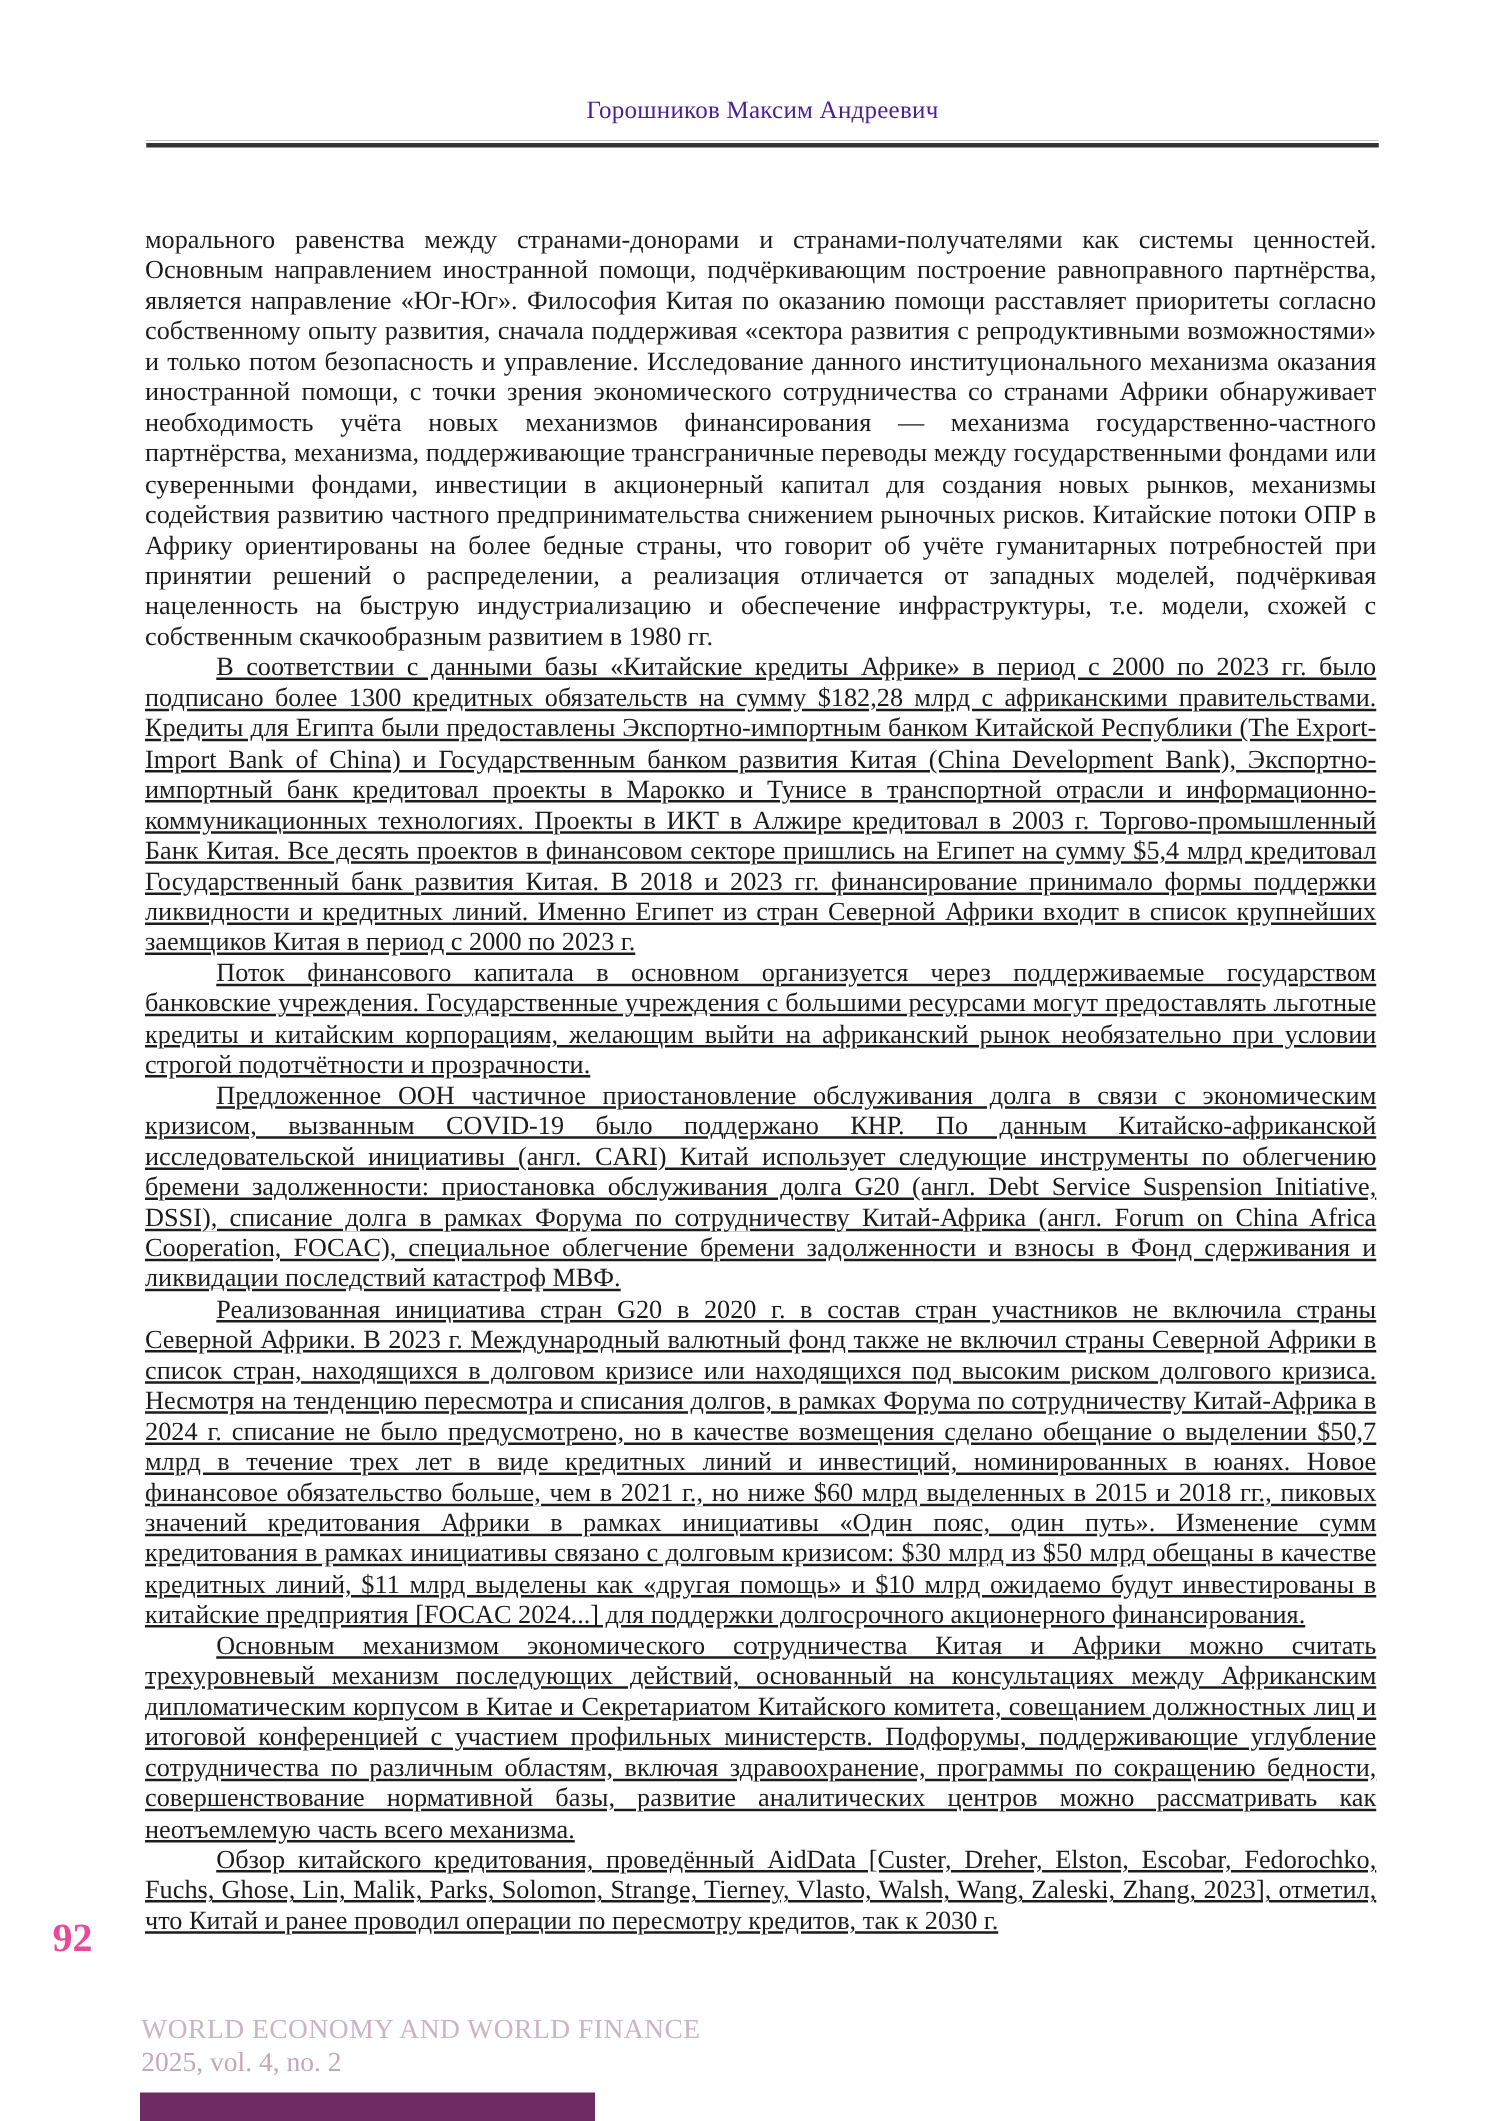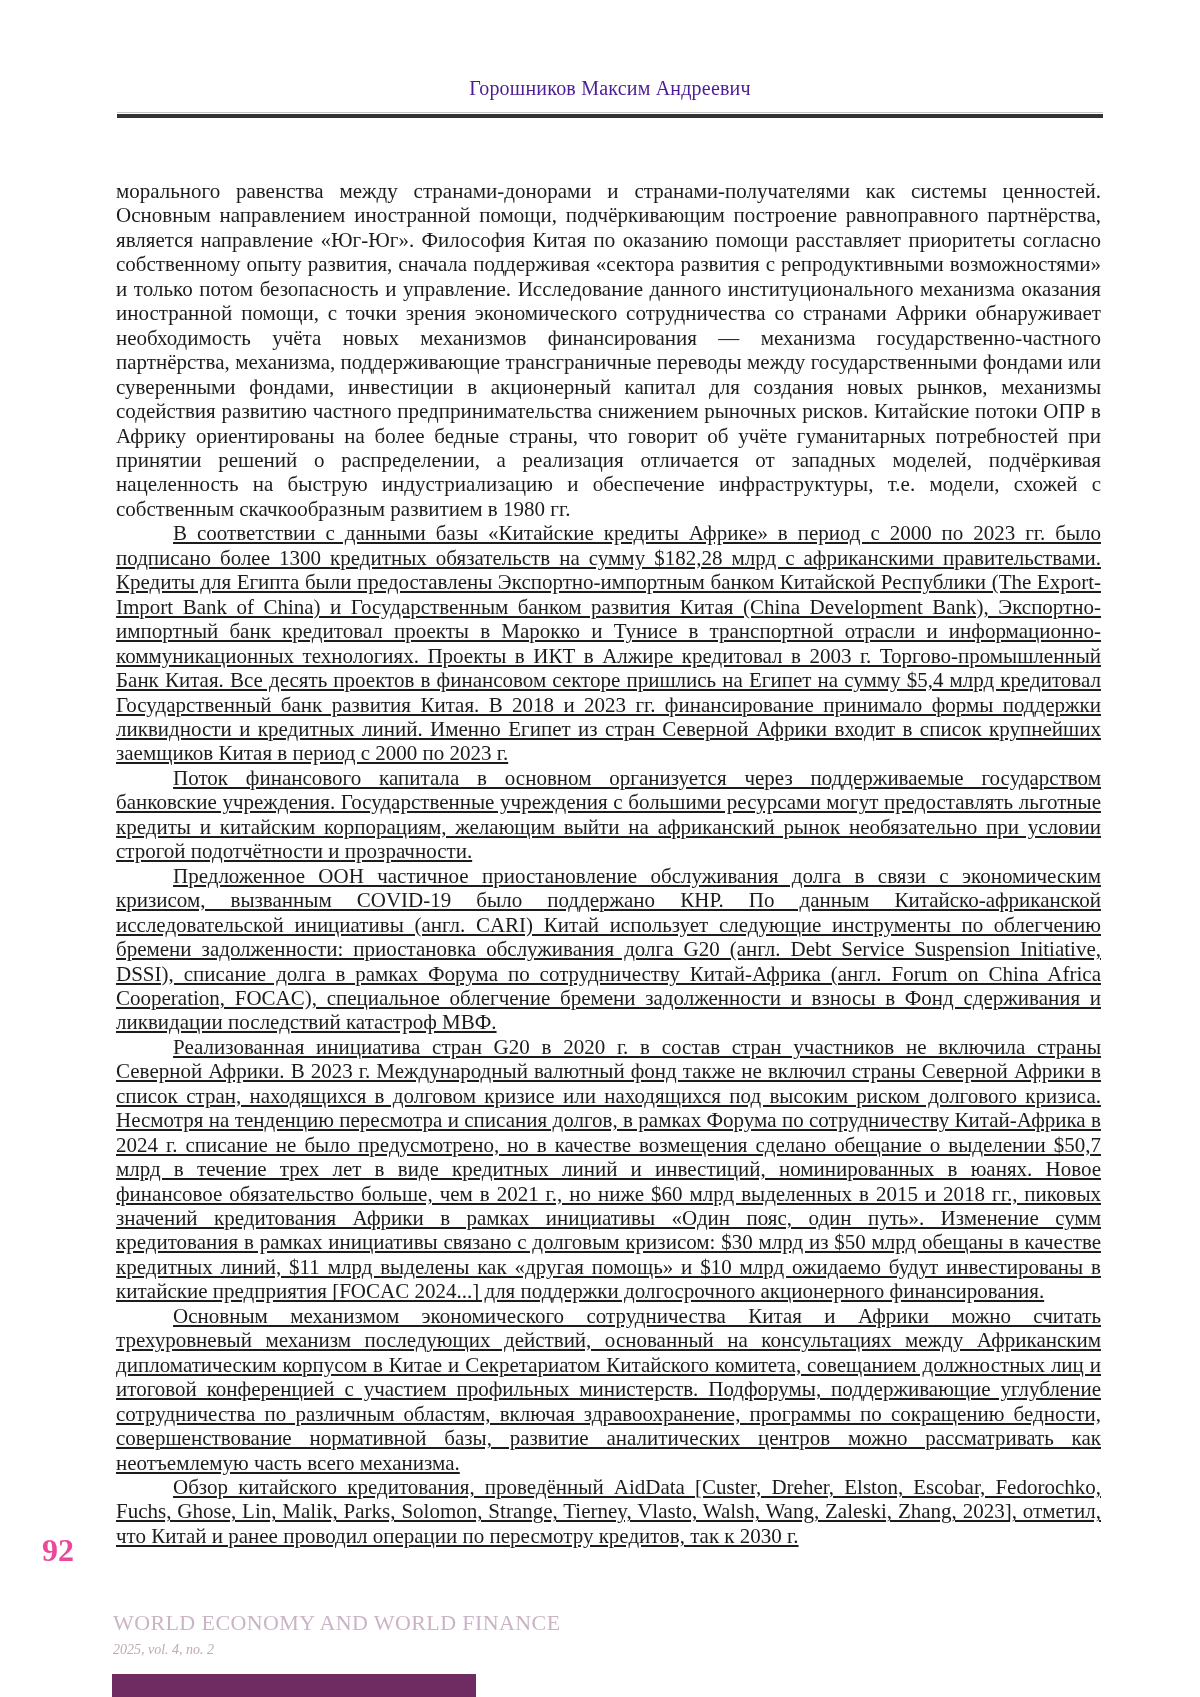--- a/index.html
+++ b/index.html
@@ -73,24 +73,23 @@
     top: 1609px;
     width: 900px;
   }
   .journal-title {
     font-size: 22px;
     line-height: 27px;
     letter-spacing: 0.4px;
     color: #cab4c6;
   }
   .issue-info {
-    font-size: 14px;
+    font-size: 22px;
     line-height: 27px;
     color: #c2a8ba;
-    font-style: italic;
   }
   .accent-bar {
     position: absolute;
     left: 112px;
     top: 1674px;
     width: 364px;
     height: 23px;
     background: #6e2c63;
   }
 </style>

